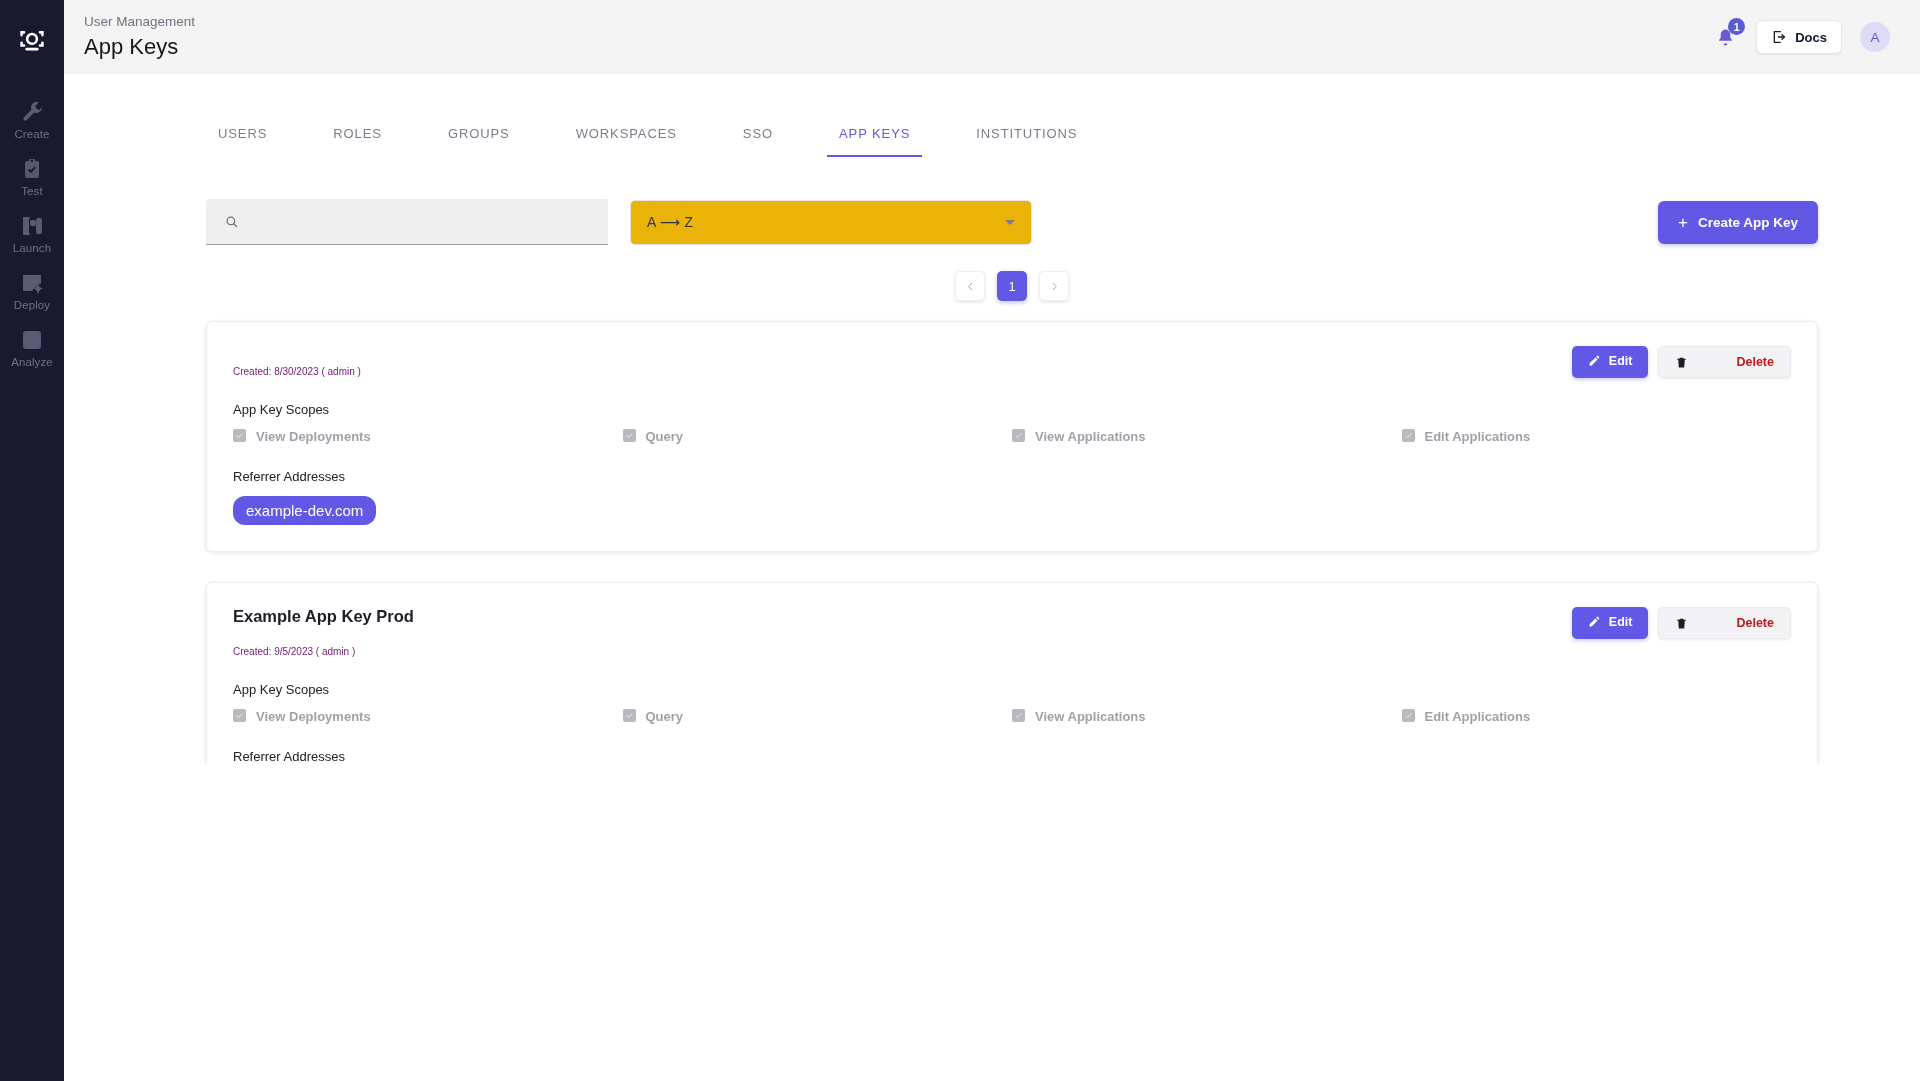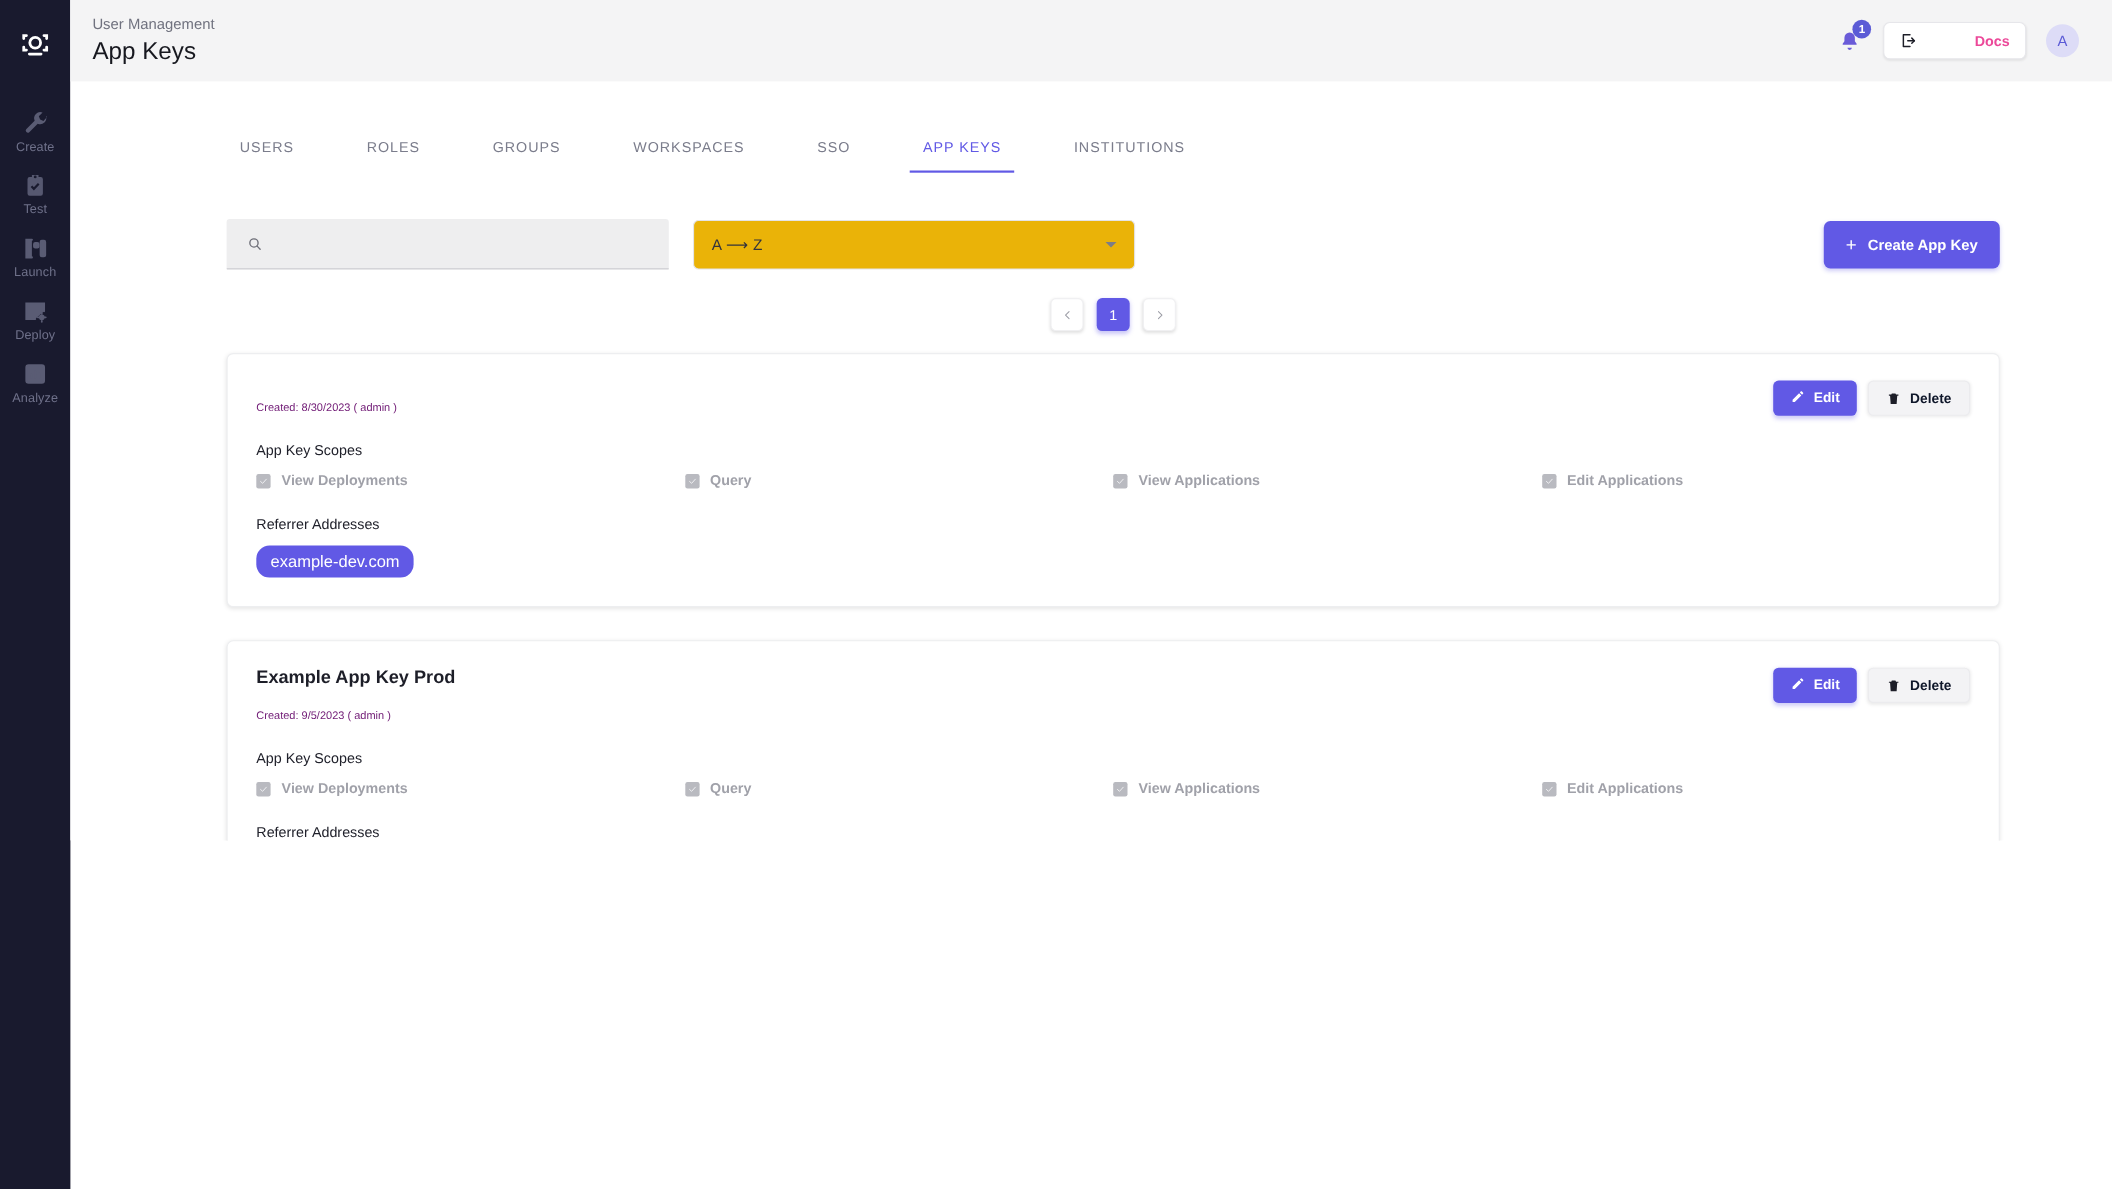--- a/index.html
+++ b/index.html
@@ -51,21 +51,21 @@
     background: #5b5bd6; color: #fff; font-size: 10.5px; font-weight: 700;
     display: flex; align-items: center; justify-content: center; padding: 0 4px;
   }
   .docs-btn {
     display: flex; align-items: center; gap: 8px;
     background: #fff; border: 1px solid #e6e6ea; border-radius: 6px;
     padding: 8px 14px; cursor: pointer;
     box-shadow: 0 1px 2px rgba(0,0,0,.07);
   }
   .docs-btn svg { width: 16px; height: 16px; fill: none; stroke: #1d1e28; stroke-width: 2; }
-  .docs-label { font-size: 13px; font-weight: 700; color: #ec4899; margin-left: 44px; }
+  .docs-label { font-size: 13px; font-weight: 700; color: #0f172a; }
   .avatar {
     width: 30px; height: 30px; border-radius: 50%;
     background: #dddcf7; color: #5b5bd6;
     display: flex; align-items: center; justify-content: center;
     font-size: 13.5px; cursor: pointer;
   }
 
   
   .content { flex: 1; padding: 0 36px; overflow: hidden; }
 
@@ -133,21 +133,21 @@
   .cards { margin-top: 20px; padding-left: 106px; padding-right: 66px; }
   .card {
     background: #fff; border: 1px solid #edeef0; border-radius: 6px;
     box-shadow: 0 1px 4px rgba(0,0,0,.10);
     padding: 24px 26px 26px; position: relative; margin-bottom: 30px;
   }
   .card-title { font-size: 16.5px; font-weight: 700; color: #1d1e28; }
   .card-created { font-size: 10px; color: #701a75; margin-top: 20px; }
   .section-label { font-size: 13px; color: #20212b; margin-top: 25px; }
   .scopes { display: flex; margin-top: 12px; }
-  .scope { display: flex; align-items: flex-end; width: 25%; }
+  .scope { display: flex; align-items: flex-start; width: 25%; }
   .cb {
     width: 13px; height: 13px; border-radius: 2px; background: #b9bac0;
     display: flex; align-items: center; justify-content: center;
   }
   .cb svg { width: 9px; height: 9px; stroke: #f0f0f2; stroke-width: 2.4; fill: none; }
   .scope-label { font-size: 13px; color: #a0a1a9; font-weight: 700; margin-left: 10px; }
   .chips { display: flex; gap: 10px; margin-top: 12px; flex-wrap: wrap; }
   .chip {
     background: #6159e5; color: #fff; font-size: 15px;
     padding: 6px 13px; border-radius: 12px;
@@ -159,21 +159,21 @@
     padding: 8px 16px; cursor: pointer; box-shadow: 0 2px 4px rgba(97,89,229,.3);
   }
   .edit-btn svg { width: 13px; height: 13px; fill: #fff; }
   .edit-btn .lbl { color: #fff; font-size: 12.5px; font-weight: 700; }
   .delete-btn {
     display: flex; align-items: center; gap: 8px;
     background: #f3f3f5; border: 1px solid #ebebee; border-radius: 5px;
     padding: 8px 16px; cursor: pointer; box-shadow: 0 1px 3px rgba(0,0,0,.08);
   }
   .delete-btn svg { width: 13px; height: 13px; fill: #1d1e28; }
-  .delete-btn .lbl { color: #0f172a; font-size: 12.5px; font-weight: 700; }
+  .delete-btn .lbl { color: #b91c1c; font-size: 12.5px; font-weight: 700; margin-left: 40px; }
 </style>
 </head>
 <body>
 
 <div class="app">
 
   <nav class="sidebar">
     <div class="logo-wrap">
       <svg viewBox="0 0 32 32" width="34" height="34" fill="none" stroke="#ffffff" stroke-width="2.4" stroke-linecap="round">
         <circle cx="16" cy="15" r="4.6"></circle>

